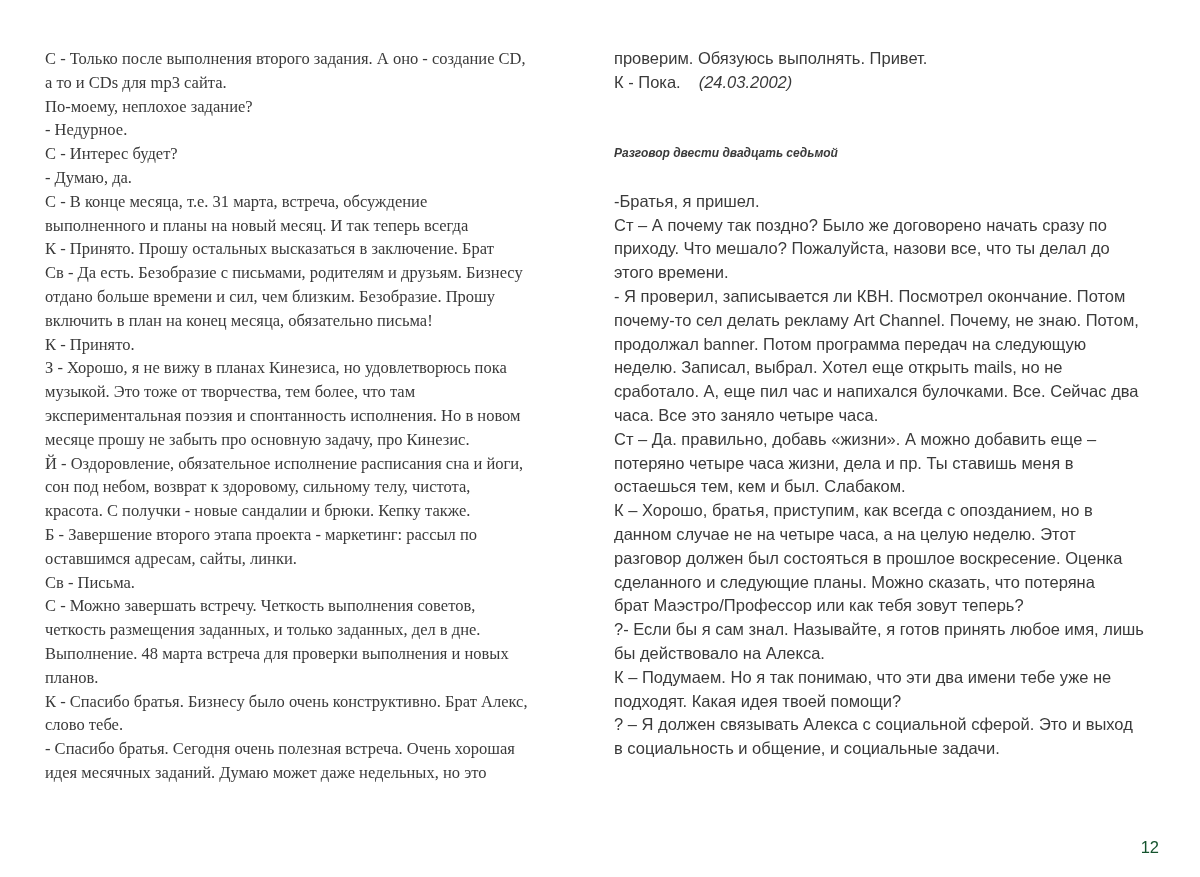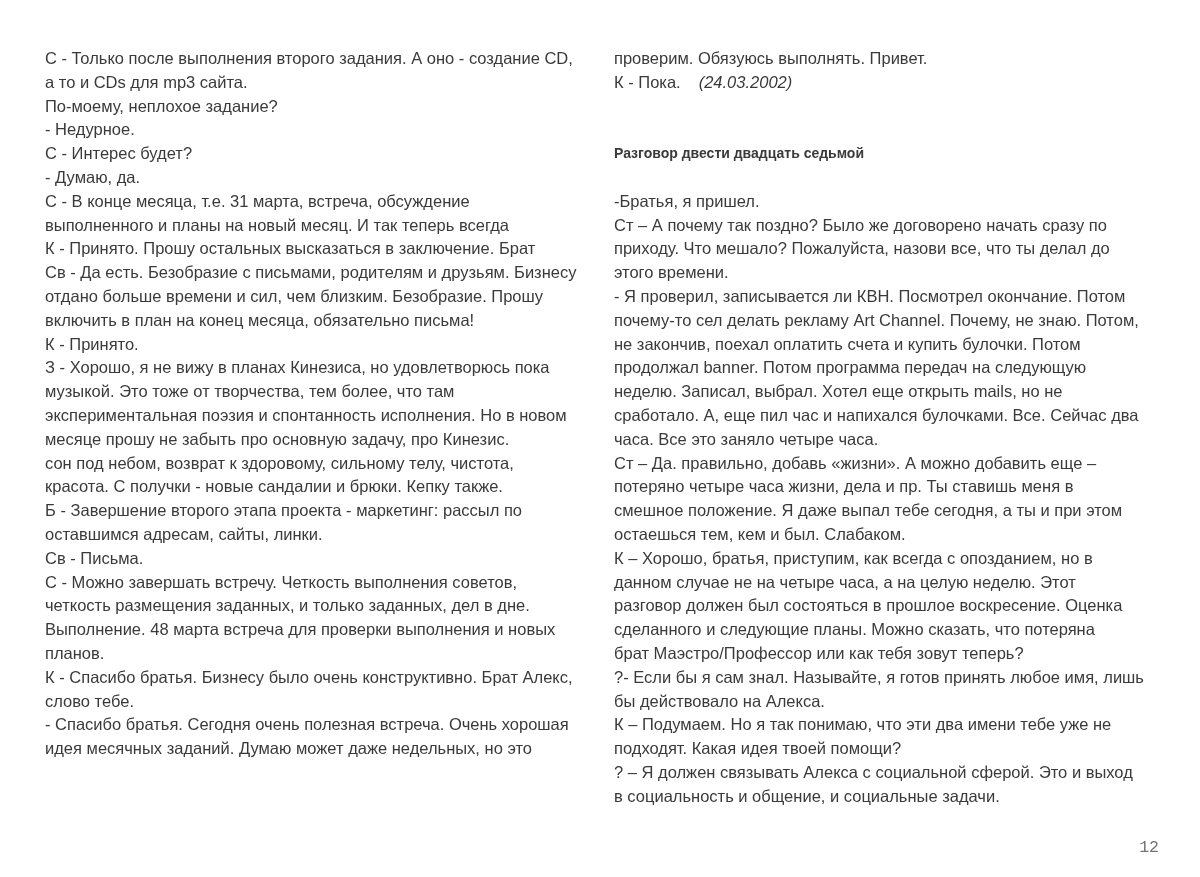--- a/index.html
+++ b/index.html
@@ -12,46 +12,46 @@
     font-family: "Liberation Sans", "DejaVu Sans", sans-serif;
     color: #3a3a3a;
     overflow: hidden;
   }
   .col {
     position: absolute;
     top: 47px;
     font-size: 16.5px;
     line-height: 23.8px;
   }
-  .col-left  { left: 45px;  width: 550px; }
+  .col-left  { left: 45px;  width: 550px; font-family: Liberation Serif, serif; }
   .col-right { left: 614px; width: 550px; }
   .line {
     white-space: nowrap;
     font-weight: 400;
   }
   .date {
     font-style: italic;
     margin-left: 18px;
   }
   .heading {
     font-weight: 700;
-    font-size: 14px;
+    font-style: italic;
+    font-size: 12px;
     margin-top: 47.6px;   
     margin-bottom: 23.8px; 
   }
   .page-number {
     position: absolute;
     top: 836px;
     left: 614px;
     width: 545px;
     text-align: right;
     font-size: 16.5px;
     line-height: 23.8px;
-    color: #737373;
-    font-family: Liberation Mono, monospace;
+    color: #14532d;
   }
 </style>
 </head>
 <body>
 
 <div class="page">
 
   <div class="col col-left">
     <p class="line">С - Только после выполнения второго задания. А оно - создание CD,</p>
       <p class="line">а то и CDs для mp3 сайта.</p>
@@ -63,20 +63,21 @@
       <p class="line">выполненного и планы на новый месяц. И так теперь всегда</p>
       <p class="line">К - Принято. Прошу остальных высказаться в заключение. Брат</p>
       <p class="line">Св - Да есть. Безобразие с письмами, родителям и друзьям. Бизнесу</p>
       <p class="line">отдано больше времени и сил, чем близким. Безобразие. Прошу</p>
       <p class="line">включить в план на конец месяца, обязательно письма!</p>
       <p class="line">К - Принято.</p>
       <p class="line">З - Хорошо, я не вижу в планах Кинезиса, но удовлетворюсь пока</p>
       <p class="line">музыкой. Это тоже от творчества, тем более, что там</p>
       <p class="line">экспериментальная поэзия и спонтанность исполнения. Но в новом</p>
       <p class="line">месяце прошу не забыть про основную задачу, про Кинезис.</p>
+      <p class="line">Й - Оздоровление, обязательное исполнение расписания сна и йоги,</p>
       <p class="line">сон под небом, возврат к здоровому, сильному телу, чистота,</p>
       <p class="line">красота. С получки - новые сандалии и брюки. Кепку также.</p>
       <p class="line">Б - Завершение второго этапа проекта - маркетинг: рассыл по</p>
       <p class="line">оставшимся адресам, сайты, линки.</p>
       <p class="line">Св - Письма.</p>
       <p class="line">С - Можно завершать встречу. Четкость выполнения советов,</p>
       <p class="line">четкость размещения заданных, и только заданных, дел в дне.</p>
       <p class="line">Выполнение. 48 марта встреча для проверки выполнения и новых</p>
       <p class="line">планов.</p>
       <p class="line">К - Спасибо братья. Бизнесу было очень конструктивно. Брат Алекс,</p>
@@ -88,28 +89,26 @@
   <div class="col col-right">
     <p class="line">проверим. Обязуюсь выполнять. Привет.</p>
     <p class="line"><span>К - Пока.</span><span class="date">(24.03.2002)</span></p>
     <p class="line heading">Разговор двести двадцать седьмой</p>
     <p class="line">-Братья, я пришел.</p>
       <p class="line">Ст – А почему так поздно? Было же договорено начать сразу по</p>
       <p class="line">приходу. Что мешало? Пожалуйста, назови все, что ты делал до</p>
       <p class="line">этого времени.</p>
       <p class="line">- Я проверил, записывается ли КВН. Посмотрел окончание. Потом</p>
       <p class="line">почему-то сел делать рекламу Art Channel. Почему, не знаю. Потом,</p>
-      <p class="line">не закончив, поехал оплатить счета и купить булочки. Потом</p>
       <p class="line">продолжал banner. Потом программа передач на следующую</p>
       <p class="line">неделю. Записал, выбрал. Хотел еще открыть mails, но не</p>
       <p class="line">сработало. А, еще пил час и напихался булочками. Все. Сейчас два</p>
       <p class="line">часа. Все это заняло четыре часа.</p>
       <p class="line">Ст – Да. правильно, добавь «жизни». А можно добавить еще –</p>
       <p class="line">потеряно четыре часа жизни, дела и пр. Ты ставишь меня в</p>
-      <p class="line">смешное положение. Я даже выпал тебе сегодня, а ты и при этом</p>
       <p class="line">остаешься тем, кем и был. Слабаком.</p>
       <p class="line">К – Хорошо, братья, приступим, как всегда с опозданием, но в</p>
       <p class="line">данном случае не на четыре часа, а на целую неделю. Этот</p>
       <p class="line">разговор должен был состояться в прошлое воскресение. Оценка</p>
       <p class="line">сделанного и следующие планы. Можно сказать, что потеряна</p>
       <p class="line">брат Маэстро/Профессор или как тебя зовут теперь?</p>
       <p class="line">?- Если бы я сам знал. Называйте, я готов принять любое имя, лишь</p>
       <p class="line">бы действовало на Алекса.</p>
       <p class="line">К – Подумаем. Но я так понимаю, что эти два имени тебе уже не</p>
       <p class="line">подходят. Какая идея твоей помощи?</p>

